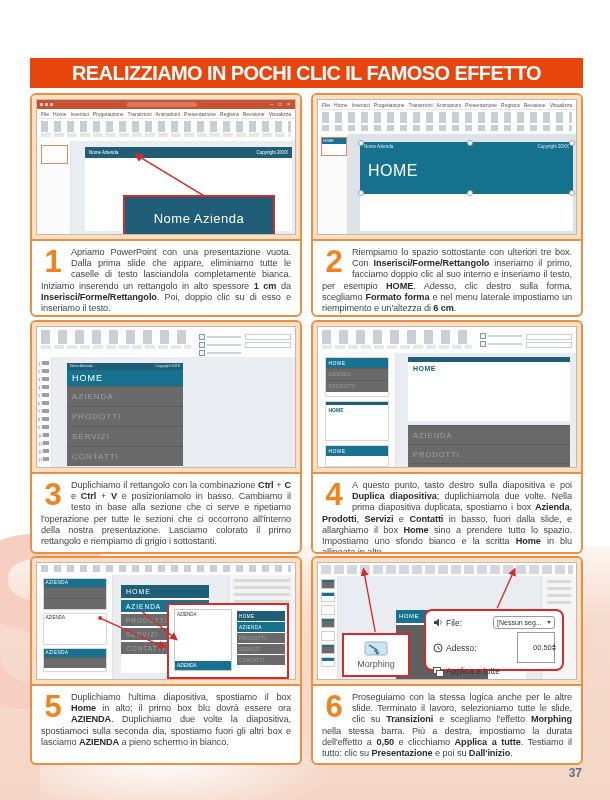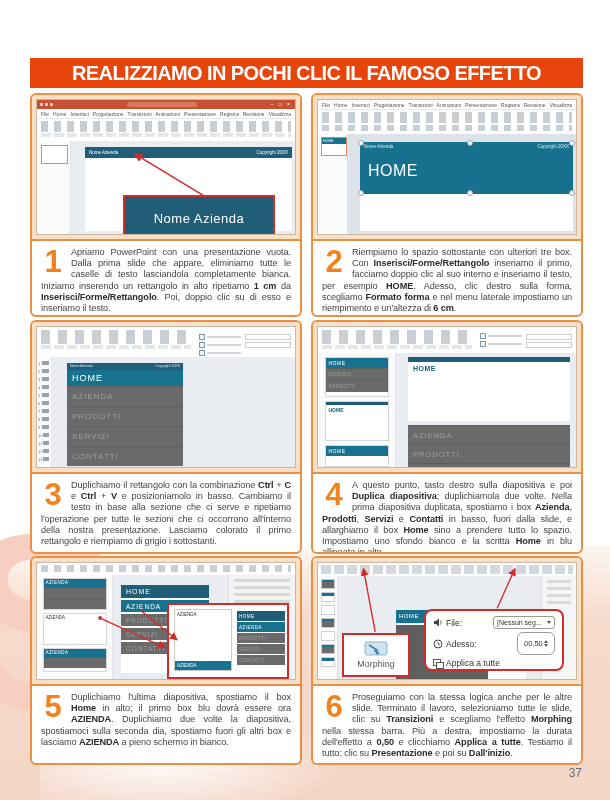--- a/index.html
+++ b/index.html
@@ -6,21 +6,21 @@
   body{font-family:"Liberation Sans","DejaVu Sans",sans-serif;}
   .sheet{position:relative;width:610px;height:800px;background:#ffffff;overflow:hidden;}
 
   
   .pink-band{position:absolute;left:0;top:546px;right:0;bottom:0;
     background:linear-gradient(180deg,#fdf6f1 0%,#f6dacb 30%,#f4d6c6 100%);}
   .pink-glow{position:absolute;left:40px;top:700px;width:300px;height:100px;
     background:radial-gradient(ellipse at 40% 60%,rgba(255,255,255,.95) 0%,rgba(255,255,255,0) 70%);}
   .watermark{position:absolute;left:-42px;top:498px;font-size:248px;line-height:1;
     font-weight:bold;color:#f6cfc0;z-index:1;}
-  .pagenum{position:absolute;right:28px;top:766px;font-size:12px;font-weight:normal;color:#5f7181;z-index:2;}
+  .pagenum{position:absolute;right:28px;top:766px;font-size:12px;font-weight:bold;color:#5f7181;z-index:2;}
 
   
   .banner{position:absolute;left:30px;top:58px;width:553px;height:30px;background:#e8450c;
     color:#fff;font-weight:bold;font-size:20px;letter-spacing:-0.6px;text-align:center;line-height:30px;z-index:2;}
 
   
   .unit{position:absolute;width:272px;border:2px solid #ea8f43;border-radius:6px;background:#fff;overflow:hidden;z-index:2;box-sizing:border-box;}
   #u1{left:30px;top:93px;height:224px;}
   #u2{left:311px;top:93px;height:224px;}
   #u3{left:30px;top:320px;height:234px;}
@@ -119,21 +119,21 @@
   .s6 .sl6{left:58px;top:34px;width:130px;height:73px;}
   .s6 .hbox{position:absolute;left:0;top:0;width:36px;height:13px;background:#17718f;color:#fff;font-size:6px;line-height:13px;padding-left:3px;letter-spacing:.5px;box-sizing:border-box;}
   .s6 .gblock{position:absolute;left:0;top:15px;width:92px;height:58px;background:#5f5f5f;}
   .panel6{position:absolute;right:0;top:0;bottom:0;width:34px;background:#f5f5f5;border-left:1px solid #ddd;}
   .calloutA{left:24px;top:70px;width:68px;height:44px;display:flex;flex-direction:column;align-items:center;justify-content:center;gap:3px;}
   .calloutA .mlabel{font-size:9px;color:#555;}
   .calloutB{left:106px;top:46px;width:140px;height:62px;border-radius:8px;padding:5px 7px;display:flex;flex-direction:column;gap:3px;}
   .cbrow{display:flex;align-items:center;gap:3px;font-size:8.5px;color:#333;}
   .combo{width:62px;height:13px;border:1px solid #9a9a9a;border-radius:3px;display:flex;align-items:center;padding:0 3px;font-size:7px;color:#333;box-sizing:border-box;margin-left:auto;}
   .chev{width:0;height:0;border-left:2.5px solid transparent;border-right:2.5px solid transparent;border-top:3.5px solid #555;margin-left:auto;}
-  .spinbox{width:38px;height:23px;border:1px solid #9a9a9a;border-radius:6px;display:flex;align-items:center;padding:0 6px;font-size:7.5px;color:#333;box-sizing:border-box;margin-left:auto;}
+  .spinbox{width:38px;height:31px;border:1px solid #9a9a9a;border-radius:0;display:flex;align-items:center;padding:0 15px;font-size:7.5px;color:#333;box-sizing:border-box;margin-left:auto;}
   .spin{display:flex;flex-direction:column;gap:1px;margin-left:auto;}
   .spin i{display:block;width:0;height:0;border-left:2px solid transparent;border-right:2px solid transparent;}
   .spin .up{border-bottom:3px solid #555;}
   .spin .dn{border-top:3px solid #555;}
   .applyicon{position:relative;width:10px;height:9px;}
   .applyicon:before,.applyicon:after{content:"";position:absolute;border:1px solid #555;background:#fff;width:6px;height:5px;}
   .applyicon:before{left:0;top:0;}
   .applyicon:after{left:3px;top:3px;}
 </style>
 </head>
@@ -198,21 +198,21 @@
                   </marker>
                 </defs>
               <line x1="138" y1="60" x2="62" y2="14" stroke="#d32b2b" stroke-width="1.6" marker-end="url(#ah1)"></line>
             </svg>
           </div>
         </div>
       </div>
     </div>
     <div class="txt">
       <span class="num">1</span>
-      <div class="para"><span>Apriamo PowerPoint con una presentazione vuota. Dalla prima slide che appare, eliminiamo tutte le caselle di testo lasciandola completamente bianca. Iniziamo inserendo un rettangolo in alto ripetiamo </span><span class="b">1 cm</span><span> da </span><span class="b">Inserisci/Forme/Rettangolo</span><span>. Poi, doppio clic su di esso e inseriamo il testo.</span></div>
+      <div class="para"><span>Apriamo PowerPoint con una presentazione vuota. Dalla prima slide che appare, eliminiamo tutte le caselle di testo lasciandola completamente bianca. Iniziamo inserendo un rettangolo in alto spessore </span><span class="b">1 cm</span><span> da </span><span class="b">Inserisci/Forme/Rettangolo</span><span>. Poi, doppio clic su di esso e inseriamo il testo.</span></div>
     </div>
   </div>
 
   <div class="unit" id="u2">
     <div class="sa sa1">
       <div class="screen s2">
         <div class="mb">
           <div class="tabs">
               <span class="tab">File</span>
               <span class="tab">Home</span>

